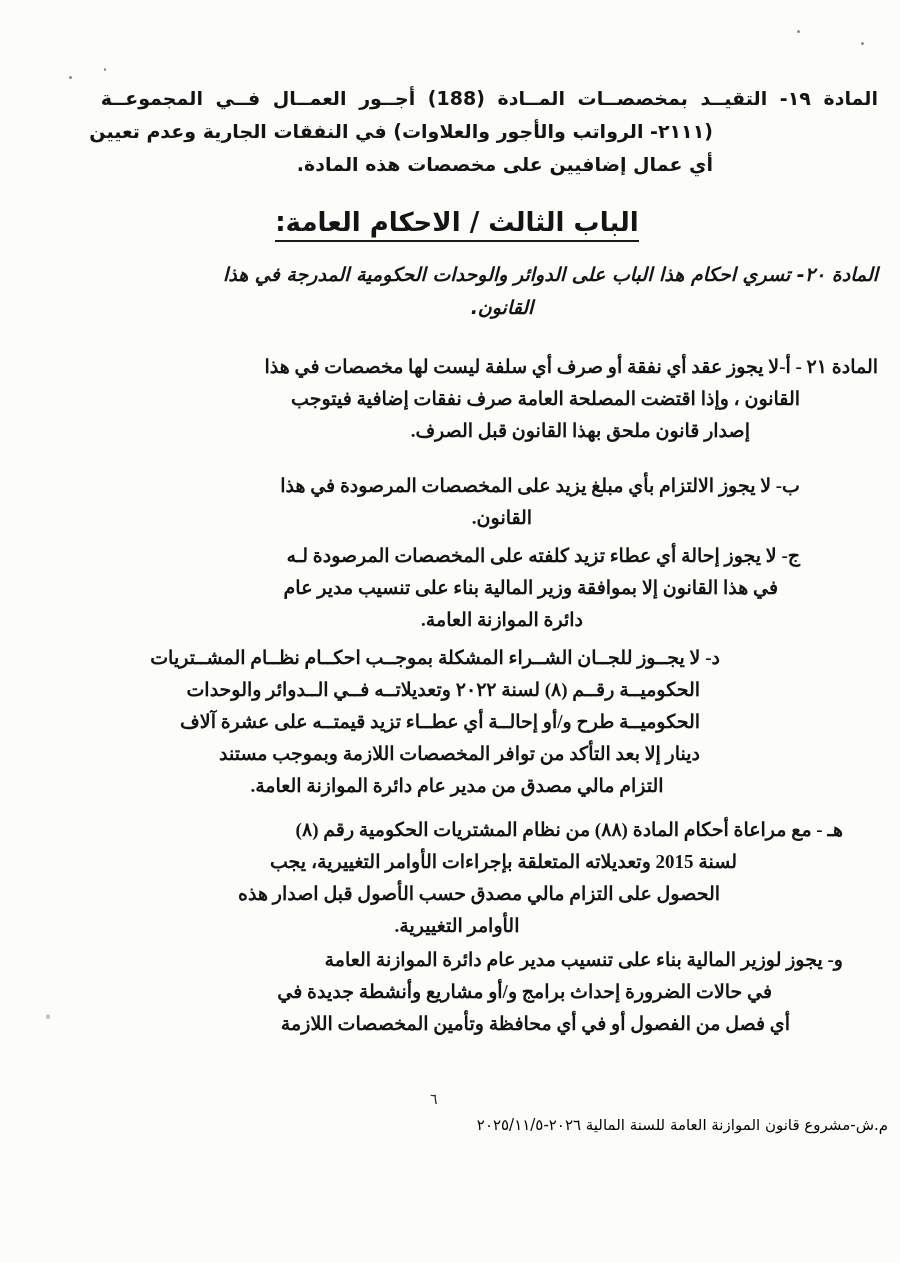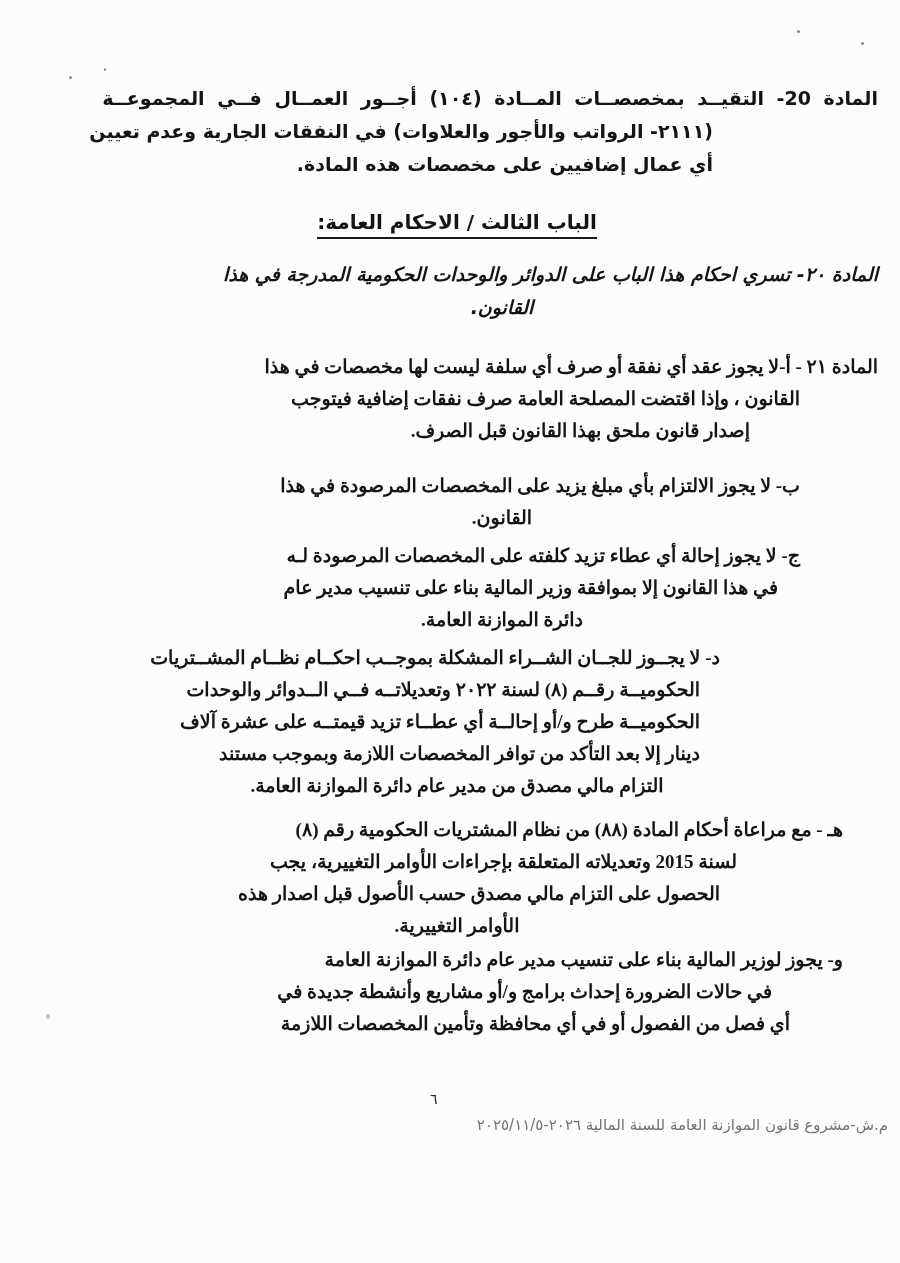--- a/index.html
+++ b/index.html
@@ -41,21 +41,21 @@
   .r141 { padding-right: 141px; }
   .r158 { padding-right: 158px; }
   .r165 { padding-right: 165px; }
   .r178 { padding-right: 178px; }
   .ctr   { text-align: center; padding-right: 0; }
   .ctr-r { text-align: center; padding-right: 0; padding-left: 90px; }
   .stretch { word-spacing: 6px; }
   .chapter {
     margin: 25px 0 0 0;
     text-align: center;
-    font-size: 20px;
+    font-size: 26px;
     font-weight: 700;
     line-height: 33px;
   }
   .chapter span {
     border-bottom: 2px solid #1a1a1a;
     padding-bottom: 3px;
   }
   .m-art20 { margin-top: 19px; font-style: italic; }
   .m-a { margin-top: 27px; }
   .m-b { margin-top: 23px; }
@@ -70,21 +70,21 @@
     font-size: 14px;
     font-weight: 400;
     color: #2a2a2a;
   }
   .footer {
     position: absolute;
     top: 1116px;
     right: 12px;
     font-size: 15px;
     font-weight: 400;
-    color: #737373;
+    color: #000000;
     direction: rtl;
   }
   .speck {
     position: absolute;
     background: #4a4a4a;
     border-radius: 50%;
     opacity: 0.65;
   }
   .s1 { top: 76px;  left: 69px;  width: 3px; height: 3px; }
   .s2 { top: 68px;  left: 104px; width: 2px; height: 3px; }
@@ -93,21 +93,21 @@
   .s5 { top: 1014px; left: 46px; width: 4px; height: 5px; opacity: 0.35; }
 </style>
 </head>
 <body>
 
 <div class="page">
 
   <div class="content">
 
     <section class="block">
-      <div class="ln r0 stretch">المادة 20- التقيــد بمخصصــات المــادة (١٠٤) أجــور العمــال فــي المجموعــة</div>
+      <div class="ln r0 stretch">المادة ١٩- التقيــد بمخصصــات المــادة (188) أجــور العمــال فــي المجموعــة</div>
       <div class="ln r165">(٢١١١- الرواتب والأجور والعلاوات) في النفقات الجارية وعدم تعيين</div>
       <div class="ln r165">أي عمال إضافيين على مخصصات هذه المادة.</div>
     </section>
 
     <h2 class="chapter">
       <span>الباب الثالث / الاحكام العامة:</span>
     </h2>
 
     <section class="block m-art20">
       <div class="ln r0">المادة ٢٠- تسري احكام هذا الباب على الدوائر والوحدات الحكومية المدرجة في هذا</div>

